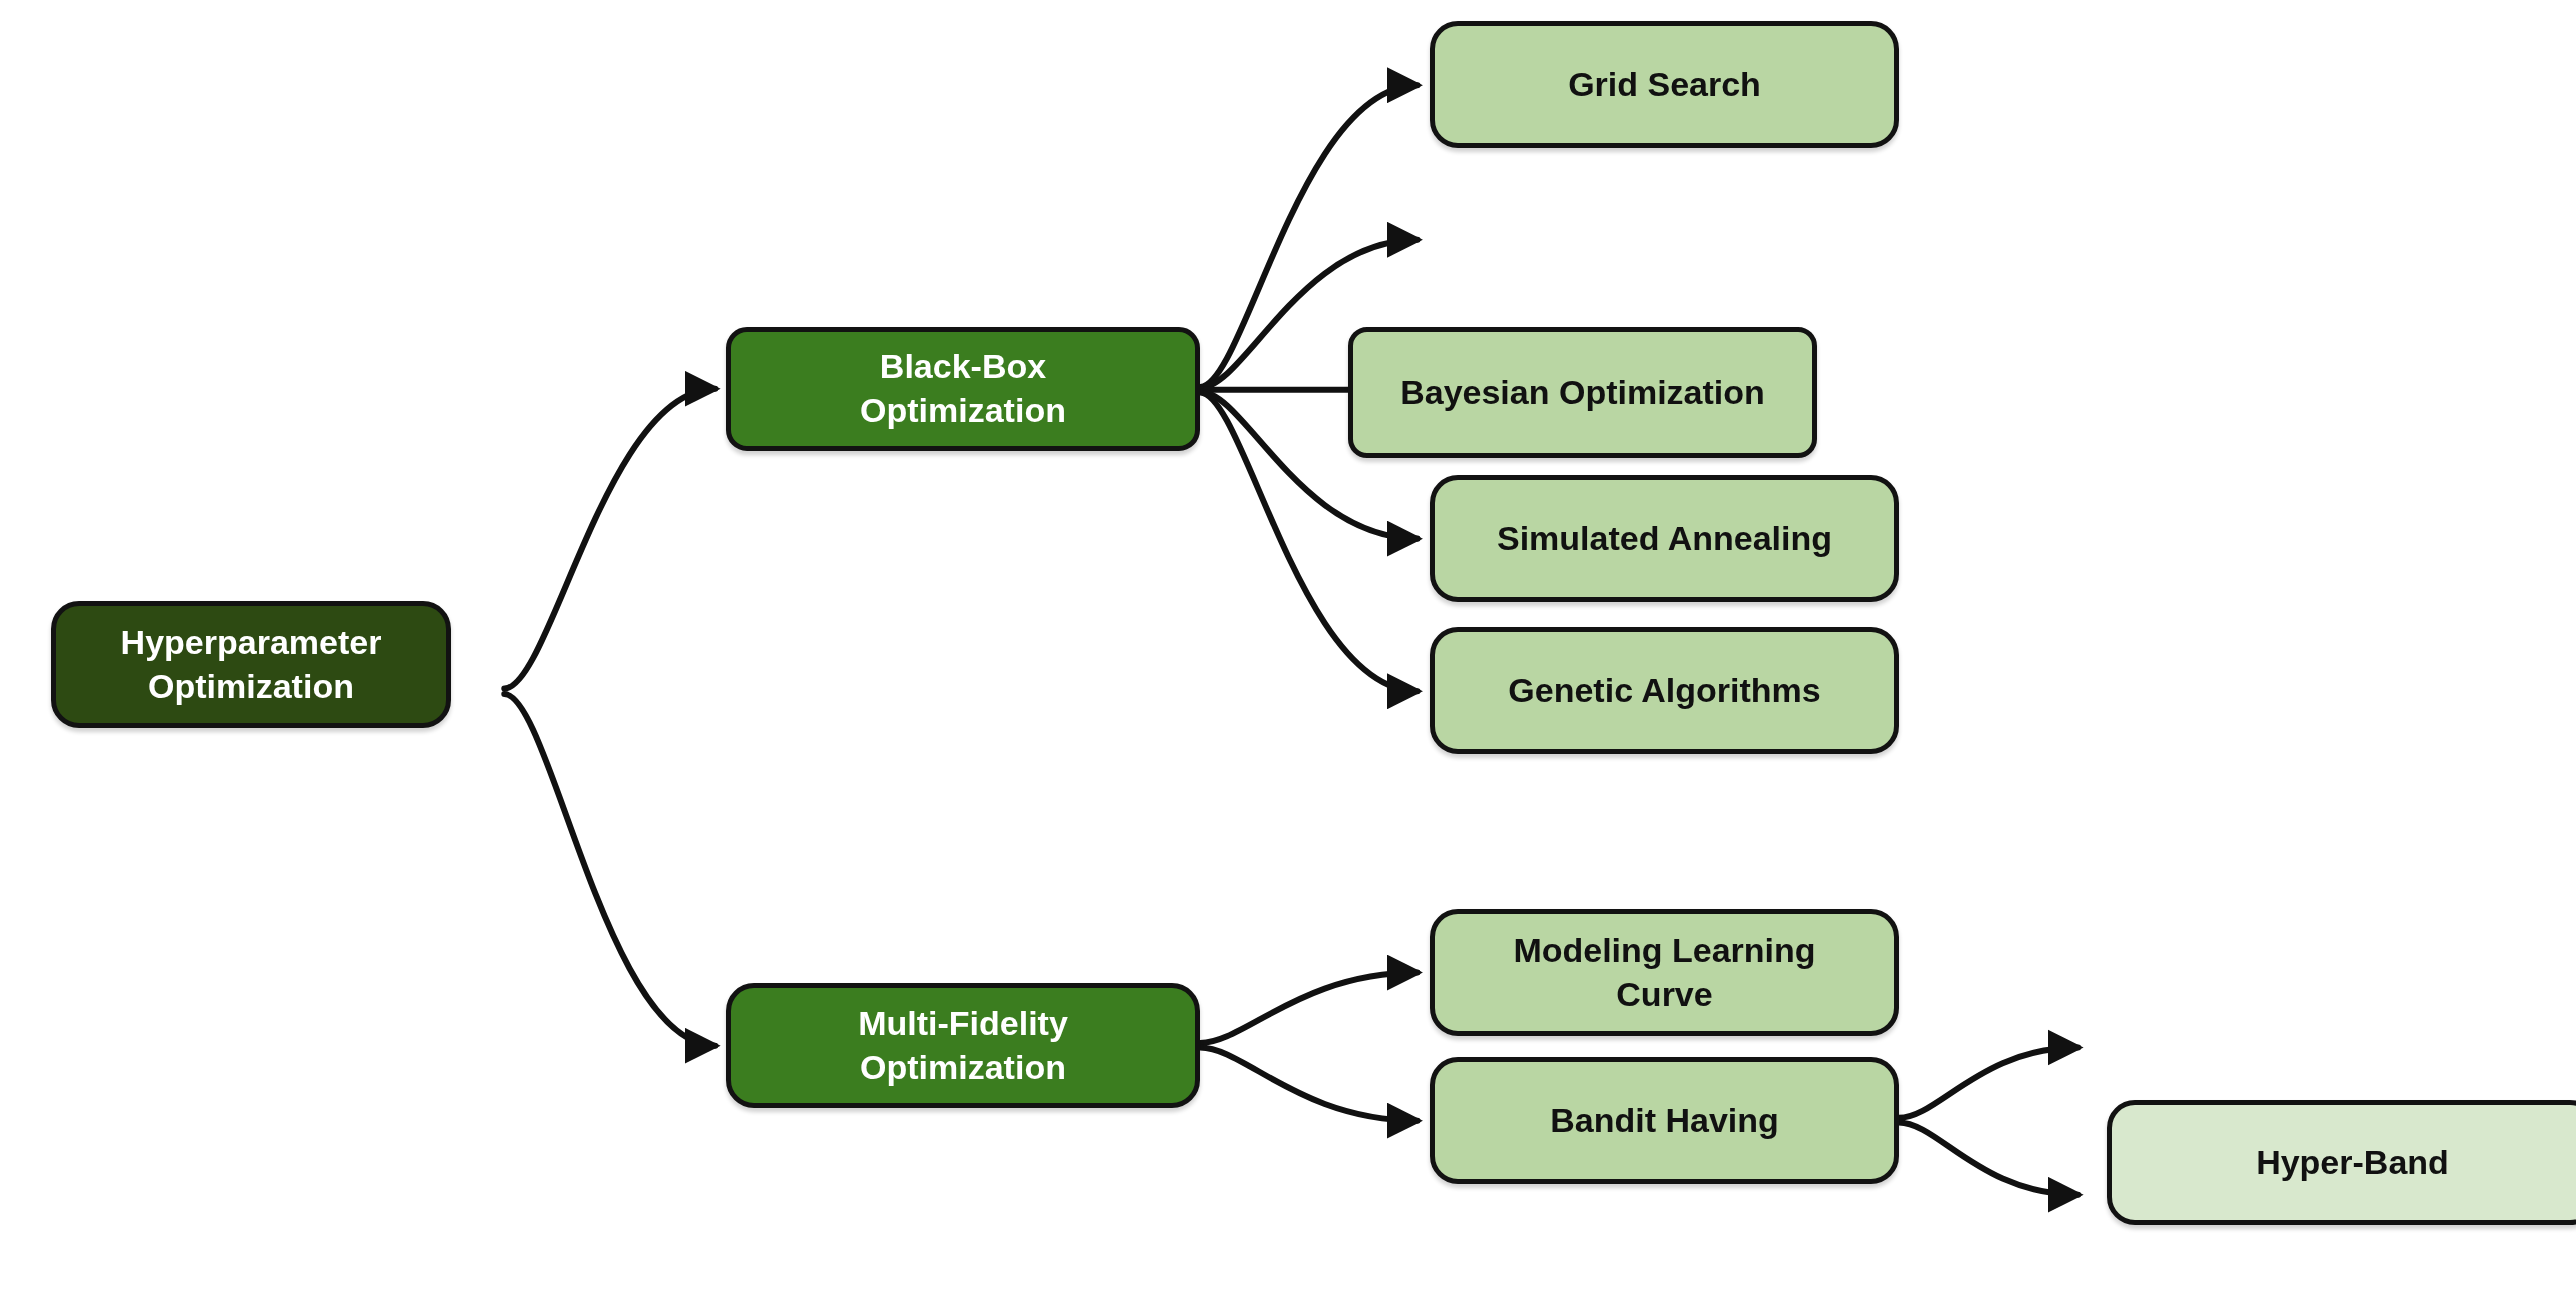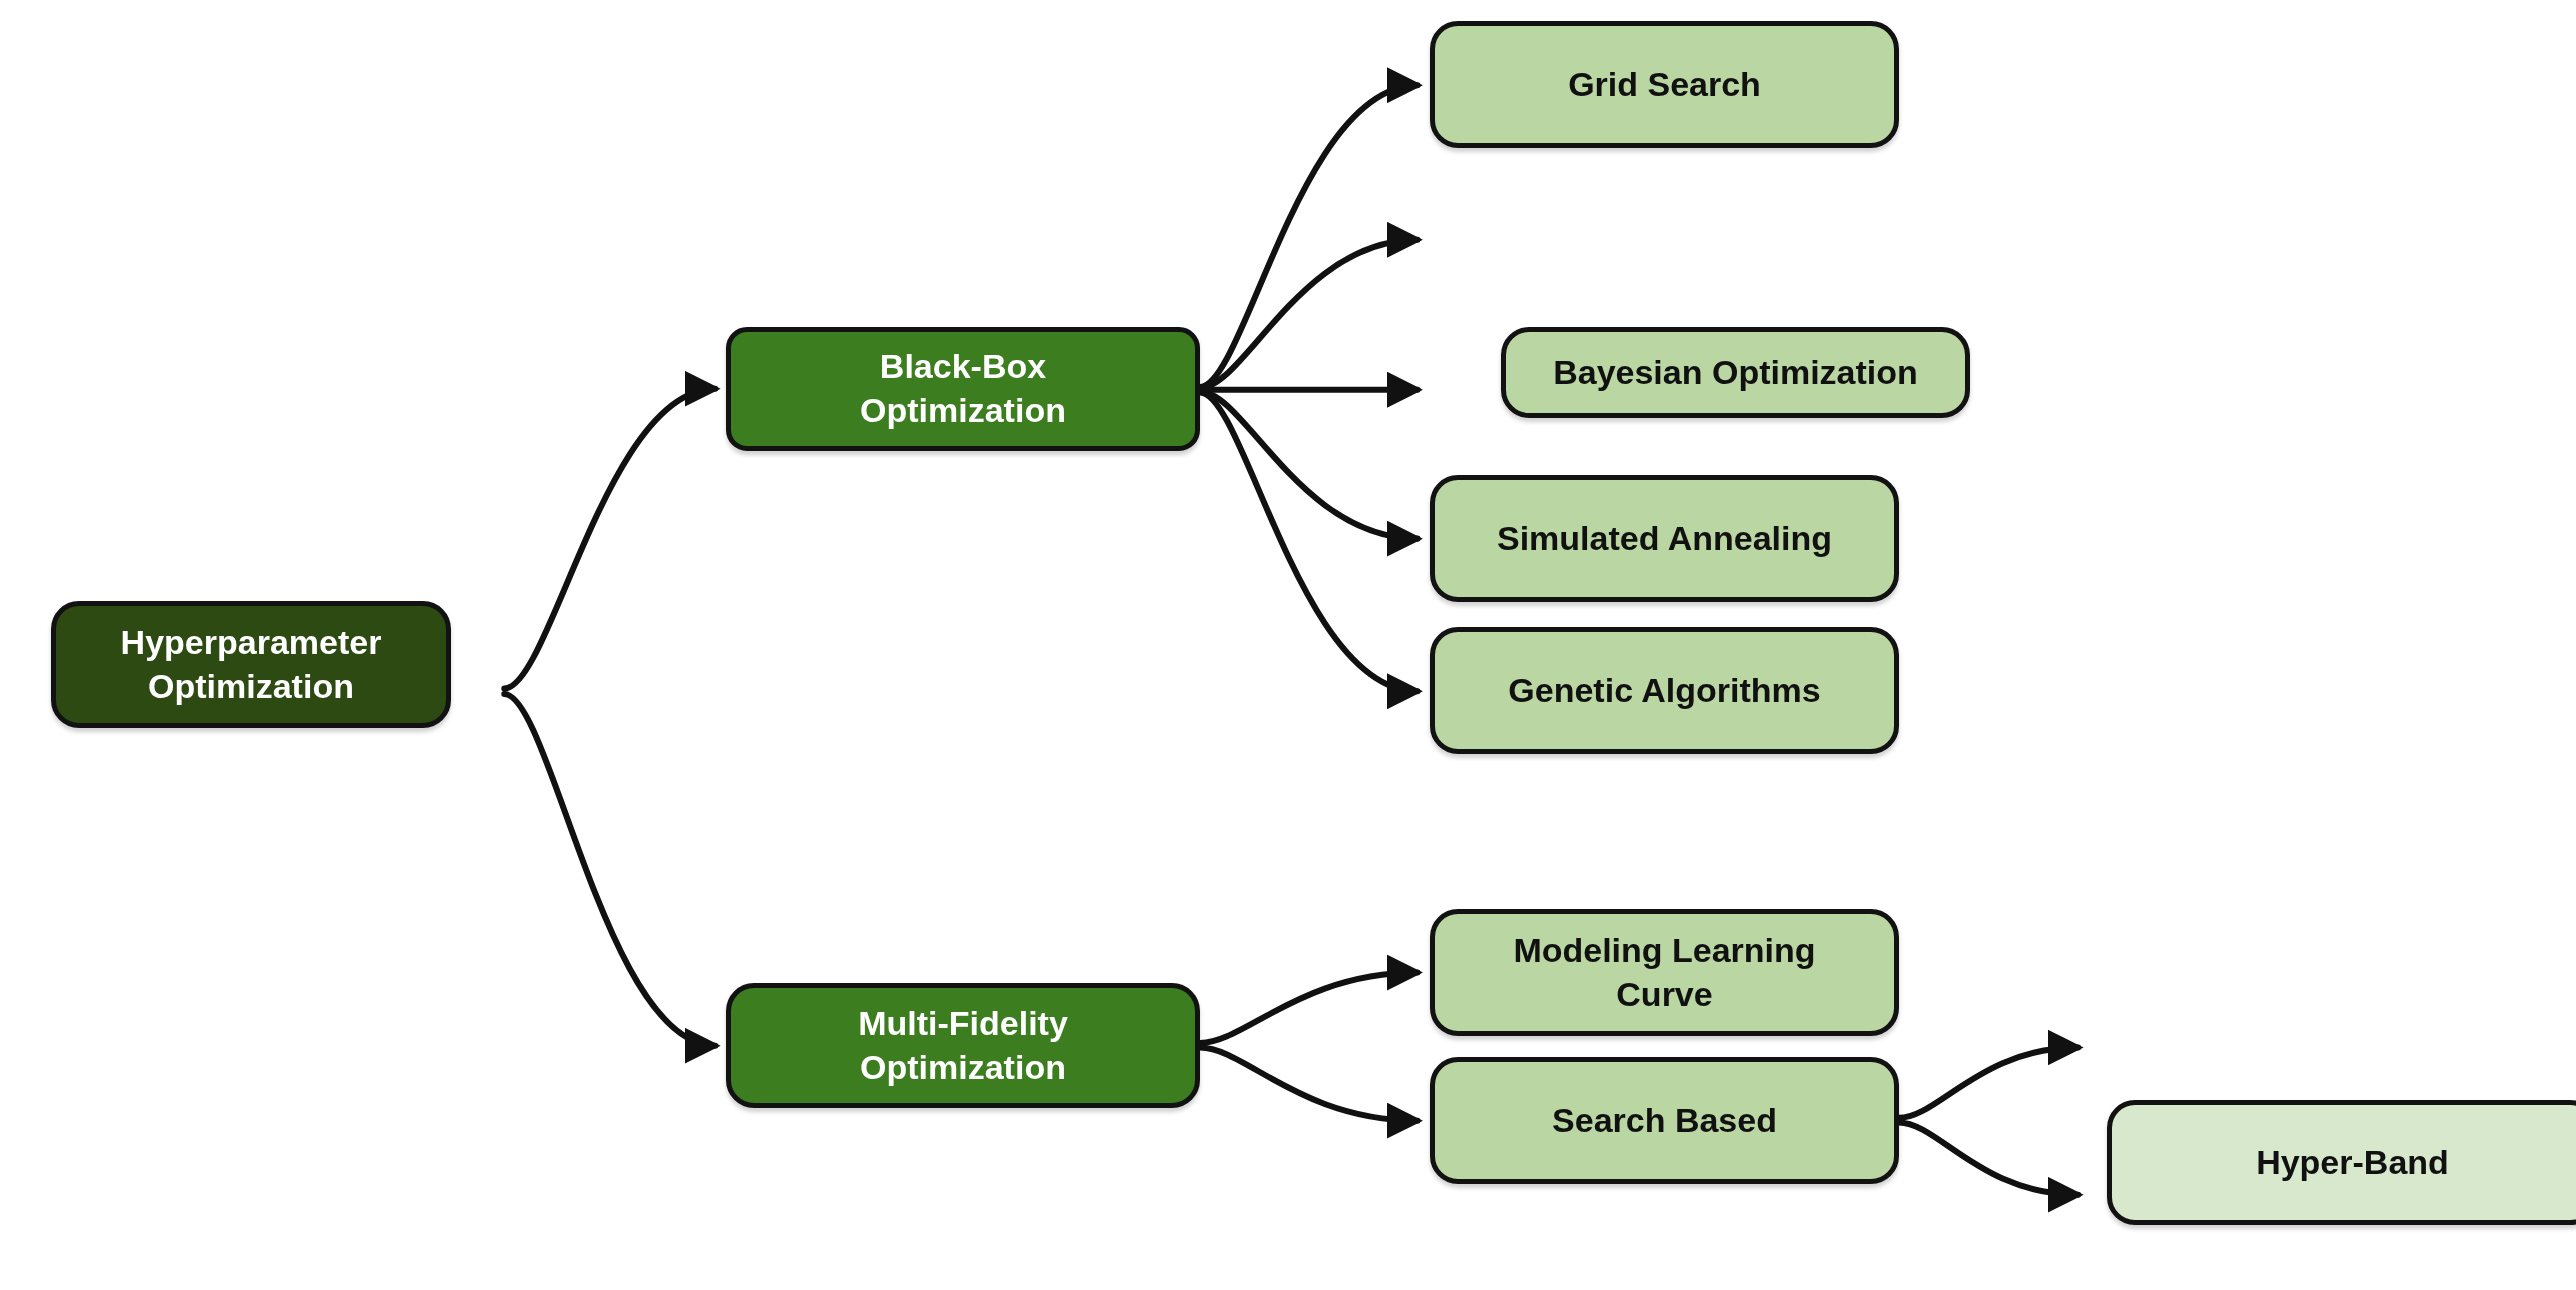--- a/index.html
+++ b/index.html
@@ -47,21 +47,21 @@
   .lvl2 { background: var(--level2, #3b7d1f); color: var(--text_on_dark, #ffffff); }
   .lvl3 { background: var(--level3, #b9d6a3); color: var(--text_on_light, #111111); }
   .lvl4 { background: var(--level4, #d8e8cd); color: var(--text_on_light, #111111); }
 
   
   .n-root        { left:   51px; top:  601px; width: 400px; height: 127px; }
   .n-blackbox    { left:  726px; top:  327px; width: 474px; height: 124px; border-radius: 21px; }
   .n-multifid    { left:  726px; top: 983px; width: 474px; height: 125px; }
   .n-grid        { left: 1430px; top:   21px; width: 469px; height: 127px; }
   .n-random      { left: 1430px; top:  176px; width: 469px; height: 127px; }
-  .n-bayes       { left: 1501px; top:  327px; width: 469px; height: 91px; }
+  .n-bayes       { left: 1348px; top:  327px; width: 469px; height: 131px; border-radius: 19px; }
   .n-simanneal   { left: 1430px; top:  475px; width: 469px; height: 127px; }
   .n-genetic     { left: 1430px; top:  627px; width: 469px; height: 127px; }
   .n-mlc         { left: 1430px; top:  909px; width: 469px; height: 127px; }
   .n-bandit      { left: 1430px; top: 1057px; width: 469px; height: 127px; }
   .n-successive  { left: 2089px; top: 985px; width: 441px; height: 123px; }
   .n-hyperband   { left: 2089px; top: 1100px; width: 491px; height: 125px; margin-left: 18px; }
 </style>
 </head>
 <body>
 
@@ -121,21 +121,21 @@
   <div class="node lvl3 n-genetic">
     <span class="node-label">Genetic Algorithms</span>
   </div>
 
   <div class="node lvl3 n-mlc">
     <span class="node-label">Modeling Learning
 Curve</span>
   </div>
 
   <div class="node lvl3 n-bandit">
-    <span class="node-label">Search Based</span>
+    <span class="node-label">Bandit Having</span>
   </div>
 
 
   <div class="node lvl4 n-hyperband">
     <span class="node-label">Hyper-Band</span>
   </div>
 
 </div>
 
 

